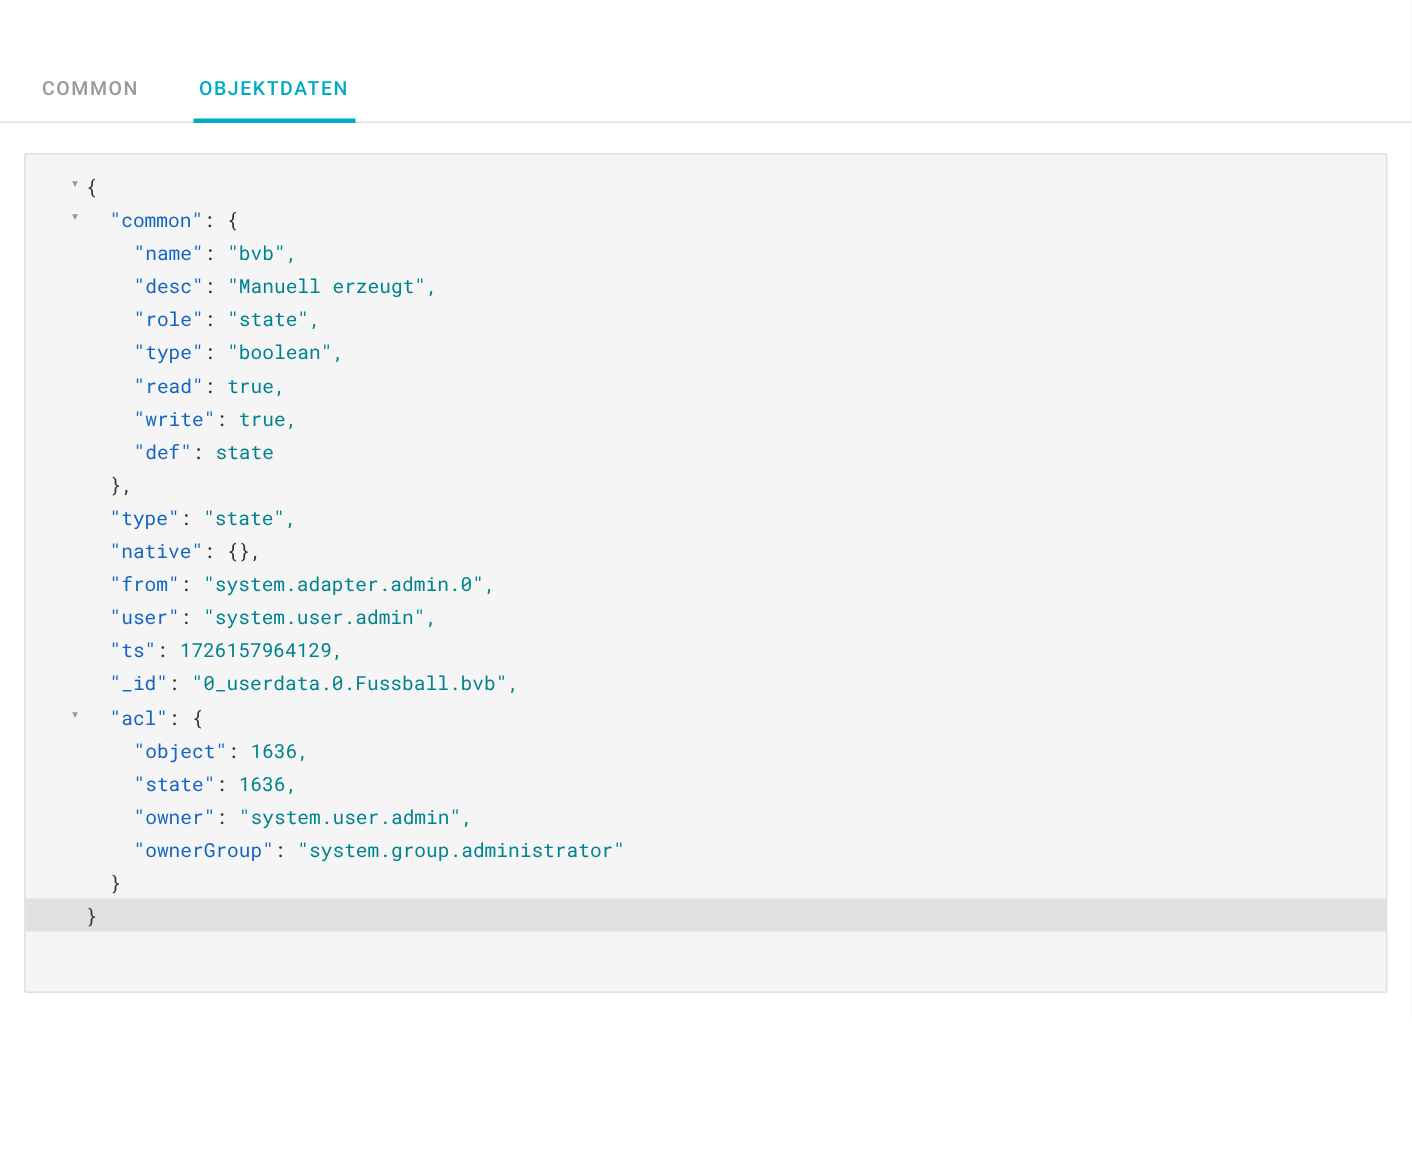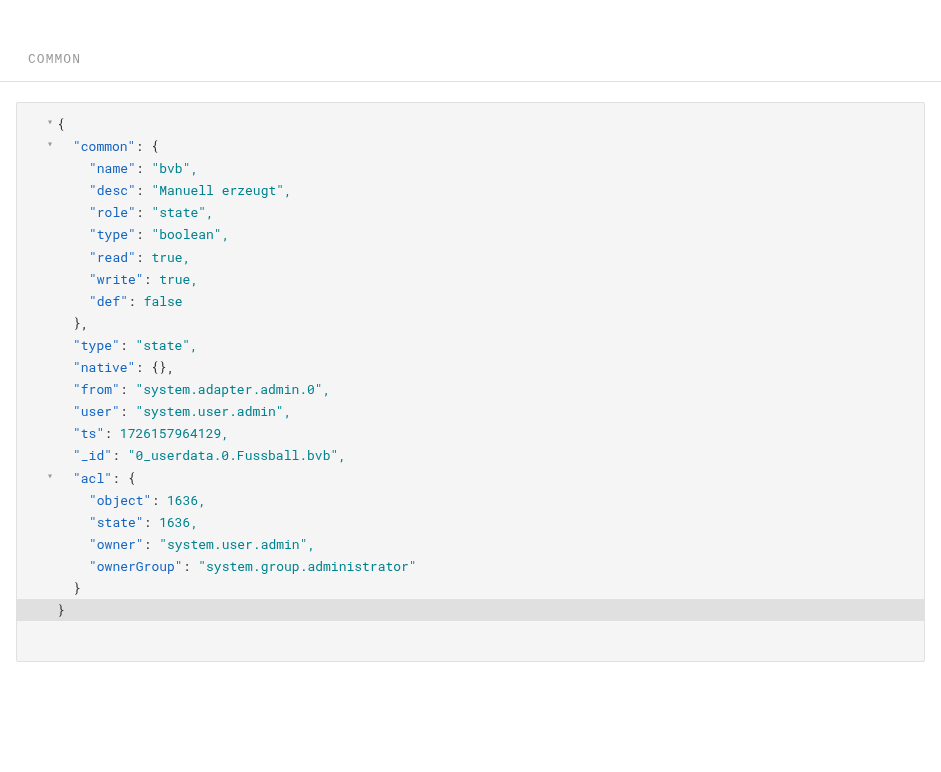--- a/index.html
+++ b/index.html
@@ -34,21 +34,20 @@
       color: #888;
     }
 
     .tabs-bar {
       display: flex;
       align-items: flex-end;
       padding: 16px 24px 0 24px;
       gap: 32px;
       border-bottom: 1px solid #e0e0e0;
       margin-top: 8px;
-      font-family: Liberation Mono, monospace;
     }
 
     .tab {
       padding: 8px 4px 12px 4px;
       font-size: 13px;
       font-weight: 500;
       letter-spacing: 0.08em;
       cursor: pointer;
       color: #999;
       border-bottom: 2px solid transparent;
@@ -136,34 +135,35 @@
 <body>
 
 <div class="page-header">
   <span class="page-title-main"></span>
   <span class="page-title-sub"></span>
 </div>
 
 <div class="tabs-bar">
 
 <div class="tab">COMMON</div>
+    <div class="tab active">OBJEKTDATEN</div>
   </div>
 
 <div class="content-area">
   <div class="json-viewer">
 
   <div class="json-line"><span class="toggle-col">▾</span><span class="code-col indent-0"><span class="punct">{</span></span></div>
       <div class="json-line"><span class="toggle-col">▾</span><span class="code-col indent-1"><span class="k-blue">"common"</span><span class="punct">: </span><span class="punct">{</span></span></div>
       <div class="json-line"><span class="toggle-col"></span><span class="code-col indent-2"><span class="k-blue">"name"</span><span class="punct">: </span><span class="v-teal">"bvb",</span></span></div>
       <div class="json-line"><span class="toggle-col"></span><span class="code-col indent-2"><span class="k-blue">"desc"</span><span class="punct">: </span><span class="v-teal">"Manuell erzeugt",</span></span></div>
       <div class="json-line"><span class="toggle-col"></span><span class="code-col indent-2"><span class="k-blue">"role"</span><span class="punct">: </span><span class="v-teal">"state",</span></span></div>
       <div class="json-line"><span class="toggle-col"></span><span class="code-col indent-2"><span class="k-blue">"type"</span><span class="punct">: </span><span class="v-teal">"boolean",</span></span></div>
       <div class="json-line"><span class="toggle-col"></span><span class="code-col indent-2"><span class="k-blue">"read"</span><span class="punct">: </span><span class="v-bool-true">true,</span></span></div>
       <div class="json-line"><span class="toggle-col"></span><span class="code-col indent-2"><span class="k-blue">"write"</span><span class="punct">: </span><span class="v-bool-true">true,</span></span></div>
-      <div class="json-line"><span class="toggle-col"></span><span class="code-col indent-2"><span class="k-blue">"def"</span><span class="punct">: </span><span class="v-bool-false">false</span></span></div>
+      <div class="json-line"><span class="toggle-col"></span><span class="code-col indent-2"><span class="k-blue">"def"</span><span class="punct">: </span><span class="v-bool-false">state</span></span></div>
       <div class="json-line"><span class="toggle-col"></span><span class="code-col indent-1"><span class="punct">},</span></span></div>
       <div class="json-line"><span class="toggle-col"></span><span class="code-col indent-1"><span class="k-blue">"type"</span><span class="punct">: </span><span class="v-teal">"state",</span></span></div>
       <div class="json-line"><span class="toggle-col"></span><span class="code-col indent-1"><span class="k-blue">"native"</span><span class="punct">: </span><span class="punct">{},</span></span></div>
       <div class="json-line"><span class="toggle-col"></span><span class="code-col indent-1"><span class="k-blue">"from"</span><span class="punct">: </span><span class="v-teal">"system.adapter.admin.0",</span></span></div>
       <div class="json-line"><span class="toggle-col"></span><span class="code-col indent-1"><span class="k-blue">"user"</span><span class="punct">: </span><span class="v-teal">"system.user.admin",</span></span></div>
       <div class="json-line"><span class="toggle-col"></span><span class="code-col indent-1"><span class="k-blue">"ts"</span><span class="punct">: </span><span class="v-teal">1726157964129,</span></span></div>
       <div class="json-line"><span class="toggle-col"></span><span class="code-col indent-1"><span class="k-blue">"_id"</span><span class="punct">: </span><span class="v-teal">"0_userdata.0.Fussball.bvb",</span></span></div>
       <div class="json-line"><span class="toggle-col">▾</span><span class="code-col indent-1"><span class="k-blue">"acl"</span><span class="punct">: </span><span class="punct">{</span></span></div>
       <div class="json-line"><span class="toggle-col"></span><span class="code-col indent-2"><span class="k-blue">"object"</span><span class="punct">: </span><span class="v-teal">1636,</span></span></div>
       <div class="json-line"><span class="toggle-col"></span><span class="code-col indent-2"><span class="k-blue">"state"</span><span class="punct">: </span><span class="v-teal">1636,</span></span></div>

